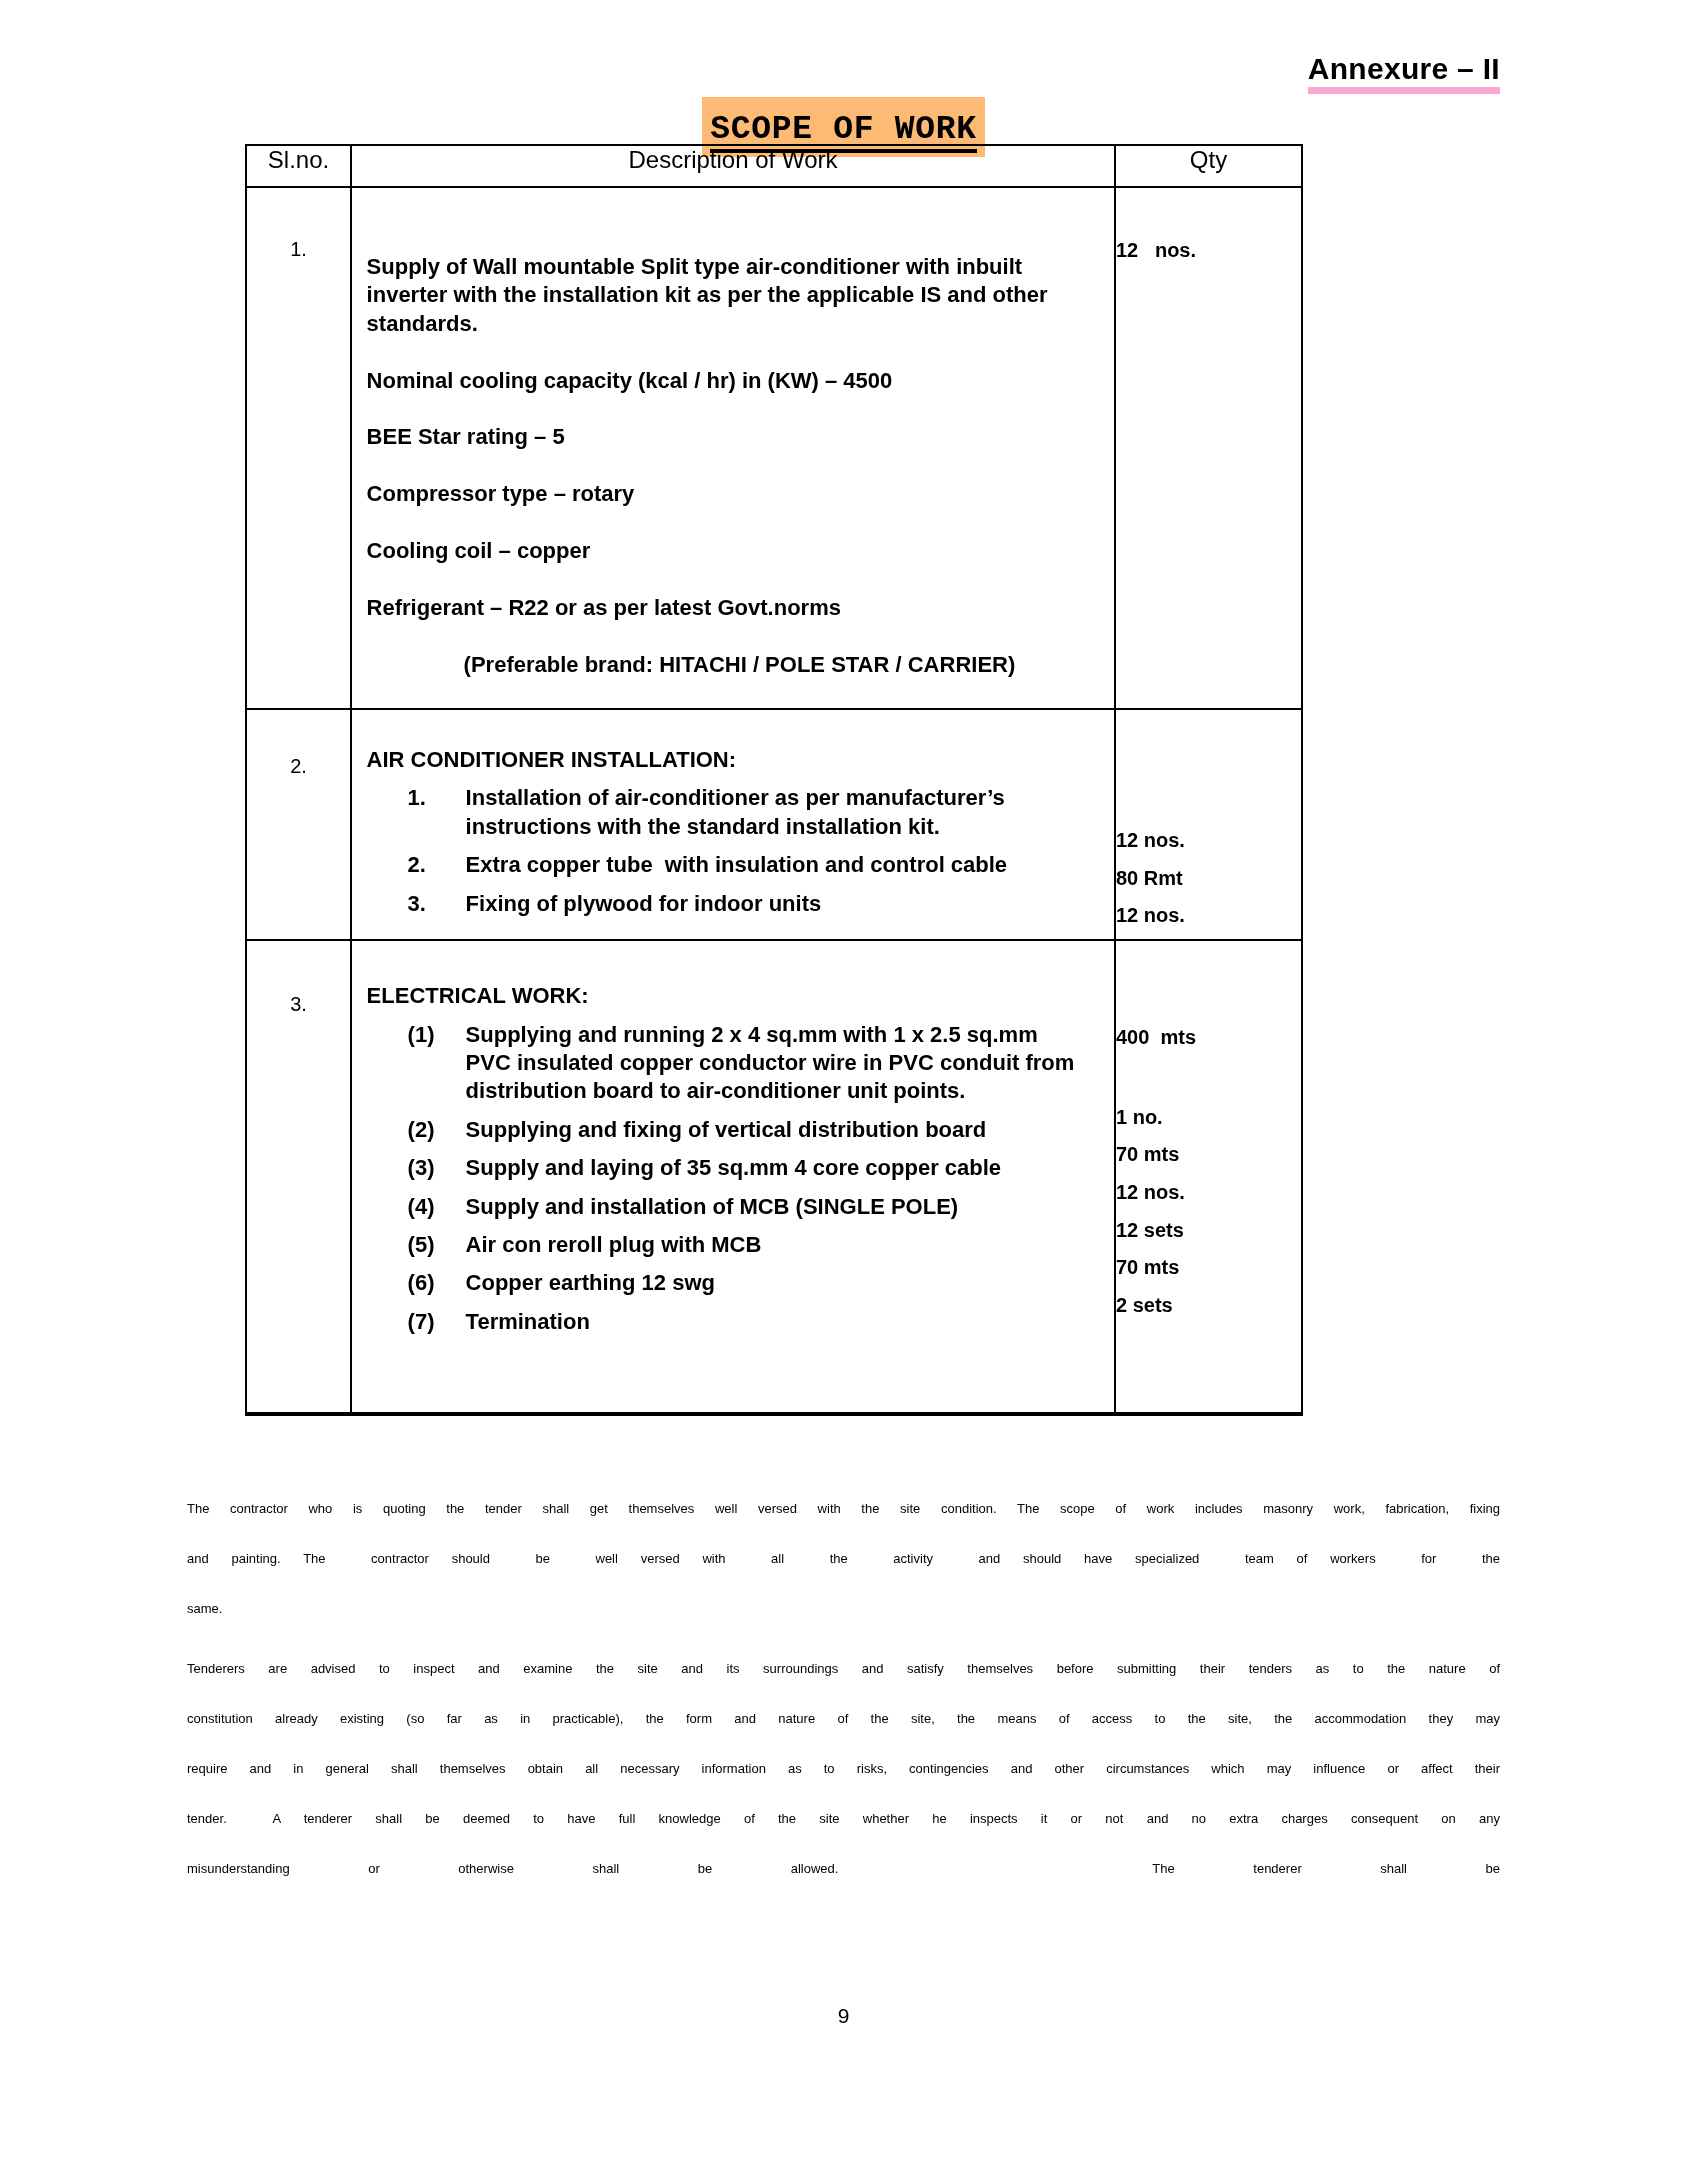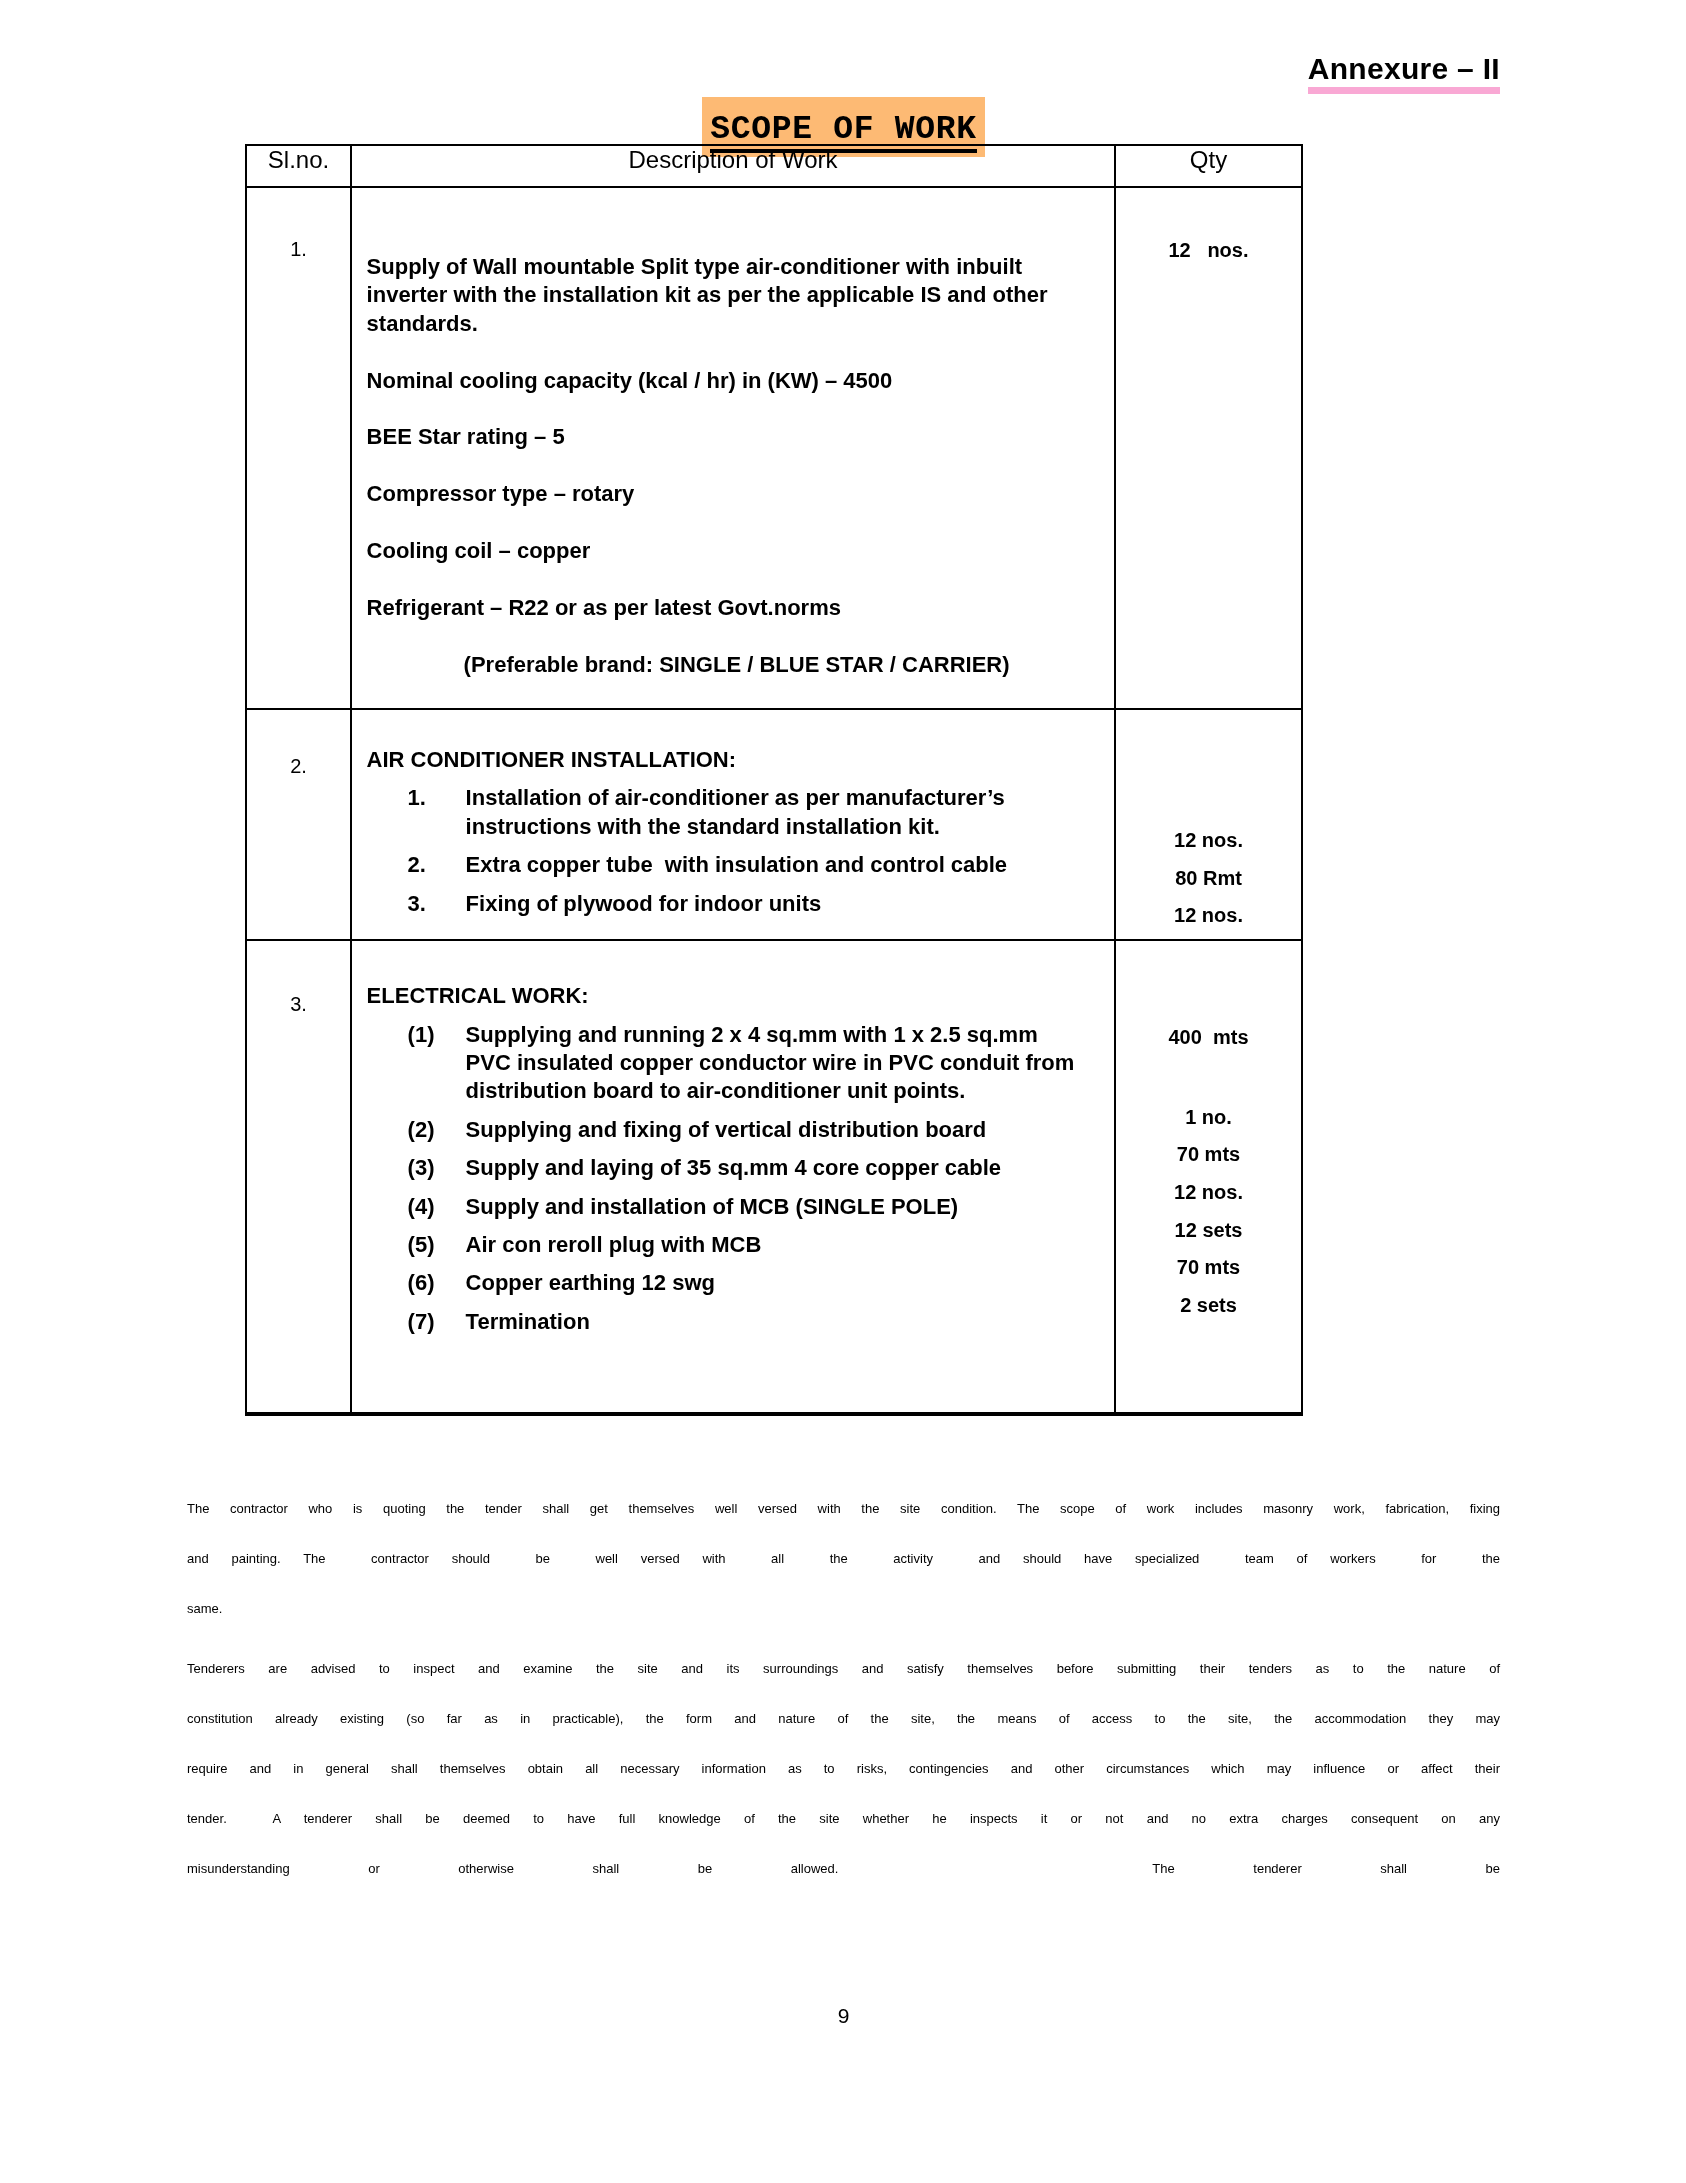--- a/index.html
+++ b/index.html
@@ -55,21 +55,21 @@
   .r2 td.desc { padding:36px 26.5px 0 14.6px; }
   .r3 td.desc { padding:41px 26.5px 0 14.6px; }
   td.desc p { margin:0 0 28.4px 0; white-space:pre-wrap; }
   td.desc p.note { margin-left:97px; }
   td.desc p.heading { margin:0 0 10px 0; }
 
   .item { display:flex; margin-bottom:10px; }
   .item .lbl { flex:none; margin-left:41px; width:58px; white-space:pre; }
   .item .txt { flex:1; white-space:pre-wrap; }
 
-  td.qty { text-align:center; font-weight:bold; font-size:20px; line-height:28.4px; }
+  td.qty { text-align:left; font-weight:bold; font-size:20px; line-height:28.4px; }
   .r1 td.qty { padding-top:48px; }
   .r2 td.qty { padding-top:116px; }
   .r3 td.qty { padding-top:82px; }
   .qty-line { white-space:pre; margin-bottom:9.3px; }
   .r3 td.qty .qty-line:first-child { margin-bottom:51px; }
 
   
   .content {
     position:absolute; left:187px; top:1484px; width:1313px;
     font-size:13px; line-height:50px;
@@ -108,21 +108,21 @@
   <tbody>
     <tr class="r1">
       <td class="slno">1.</td>
       <td class="desc">
         <p>Supply of Wall mountable Split type air-conditioner with inbuilt inverter with the installation kit as per the applicable IS and other standards.</p>
         <p>Nominal cooling capacity (kcal / hr) in (KW) – 4500</p>
         <p>BEE Star rating – 5</p>
         <p>Compressor type – rotary</p>
         <p>Cooling coil – copper</p>
         <p>Refrigerant – R22 or as per latest Govt.norms</p>
-        <p class="note">(Preferable brand: SINGLE / BLUE STAR / CARRIER)</p>
+        <p class="note">(Preferable brand: HITACHI / POLE STAR / CARRIER)</p>
       </td>
       <td class="qty">
         <div class="qty-line">12   nos.</div>
       </td>
     </tr>
     <tr class="r2">
       <td class="slno">2.</td>
       <td class="desc">
         <p class="heading">AIR CONDITIONER INSTALLATION:</p>
         <div class="item">

